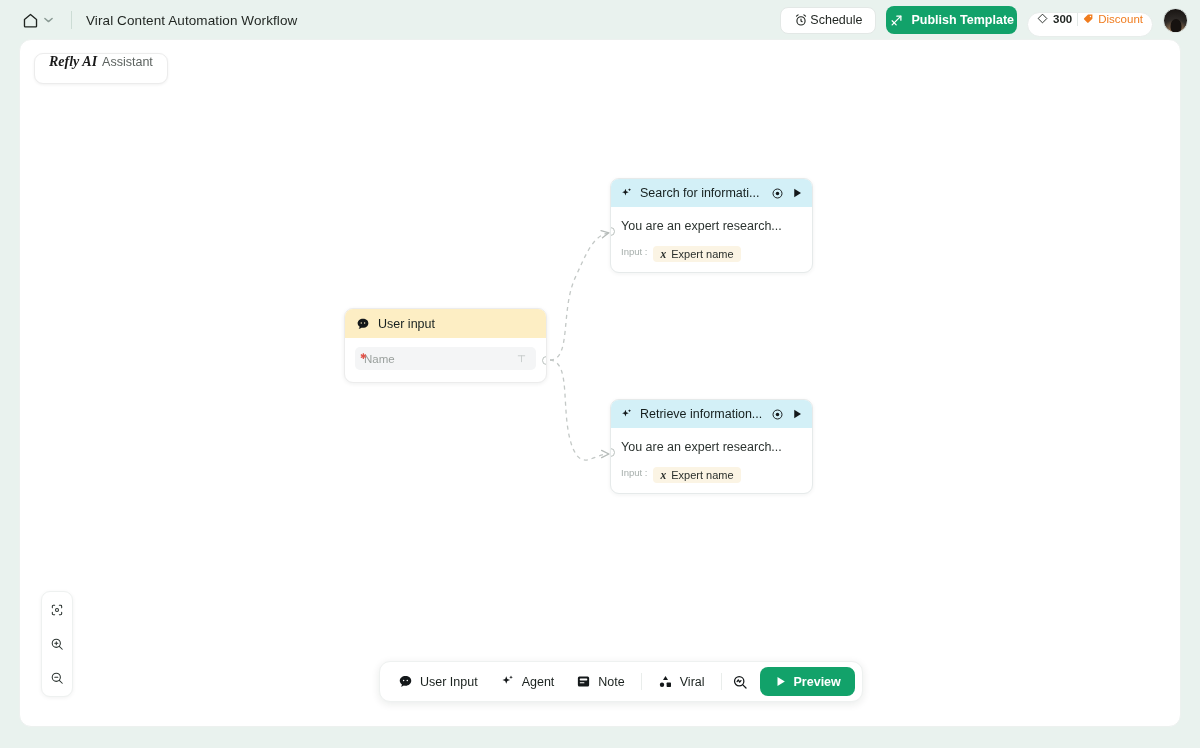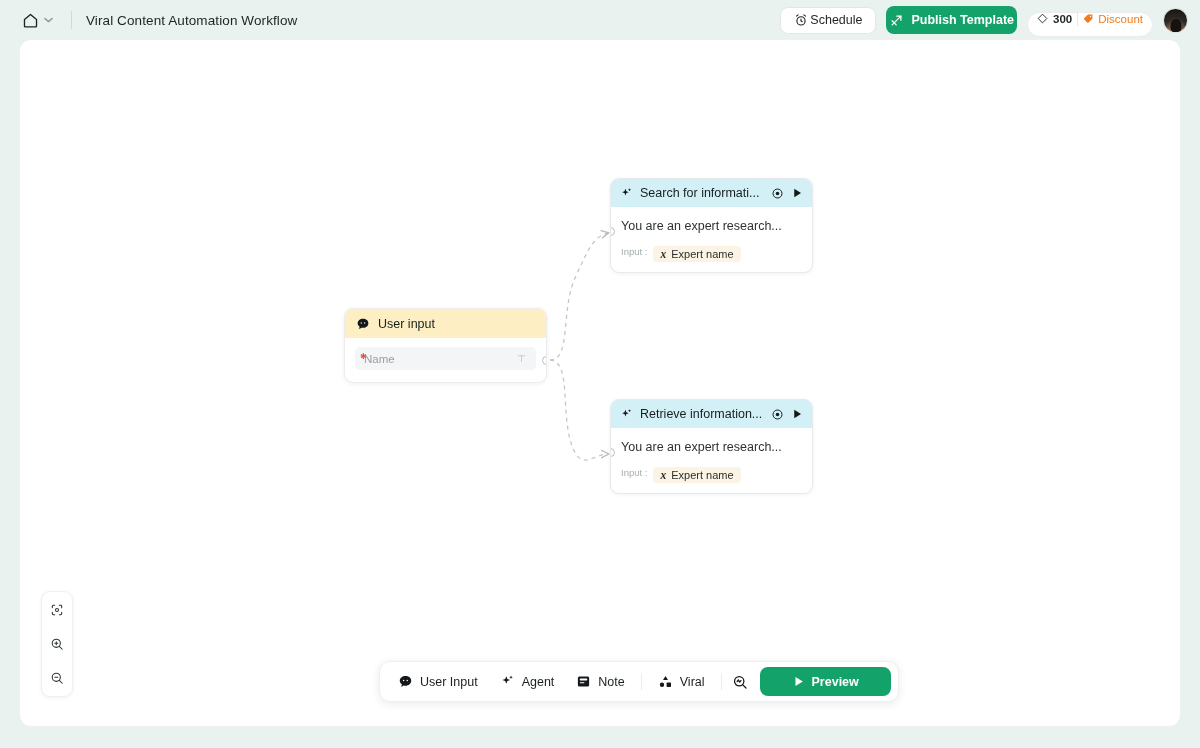--- a/index.html
+++ b/index.html
@@ -149,21 +149,21 @@
   }
   .tb-item {
     display:flex; align-items:center; gap:7px;
     padding:6px 11px; border-radius:7px; cursor:pointer;
     font-size:12.5px; color:#1a211e; white-space:nowrap;
   }
   .tb-div { width:1px; height:17px; background:#e9edeb; margin:0 5px; }
   .tb-icon-btn { display:flex; align-items:center; justify-content:center; width:27px; height:27px; border-radius:7px; cursor:pointer; }
   .btn-preview {
     display:flex; align-items:center; gap:7px;
-    height:29px; padding:0 32px; margin-left:6px;
+    height:29px; padding:0 14px; margin-left:6px;
     background:#12a26a; border-radius:8px; border:none; cursor:pointer;
     color:#fff; font-size:12.5px; font-weight:600;
   }
   svg { display:block; }
 </style>
 </head>
 <body>
 
 <div class="app">
 
@@ -224,20 +224,24 @@
           <span>Discount</span>
         </span>
       </div>
 
       <div class="avatar"></div>
     </div>
   </div>
 
   <div class="canvas">
 
+    <div class="refly-badge">
+      <span class="brand">Refly AI</span>
+      <span class="sub">Assistant</span>
+    </div>
 
     <svg class="edges" width="1162" height="688" viewBox="0 0 1162 688">
       <defs>
         <marker id="arrow" viewBox="0 0 10 10" refX="8" refY="5" markerWidth="7" markerHeight="7" orient="auto-start-reverse">
           <path d="M1 1 L9 5 L1 9" fill="none" stroke="#b7bcba" stroke-width="1.5" stroke-linecap="round" stroke-linejoin="round"></path>
         </marker>
       </defs>
       <path d="M530 320 C 552 320, 540 268, 556 236 C 566 214, 573 196, 588 193" fill="none" stroke="#c3c8c6" stroke-width="1.3" stroke-dasharray="4 4" marker-end="url(#arrow)"></path>
       <path d="M530 320 C 552 322, 540 372, 552 406 C 562 432, 573 414, 588 414" fill="none" stroke="#c3c8c6" stroke-width="1.3" stroke-dasharray="4 4" marker-end="url(#arrow)"></path>
     </svg>

